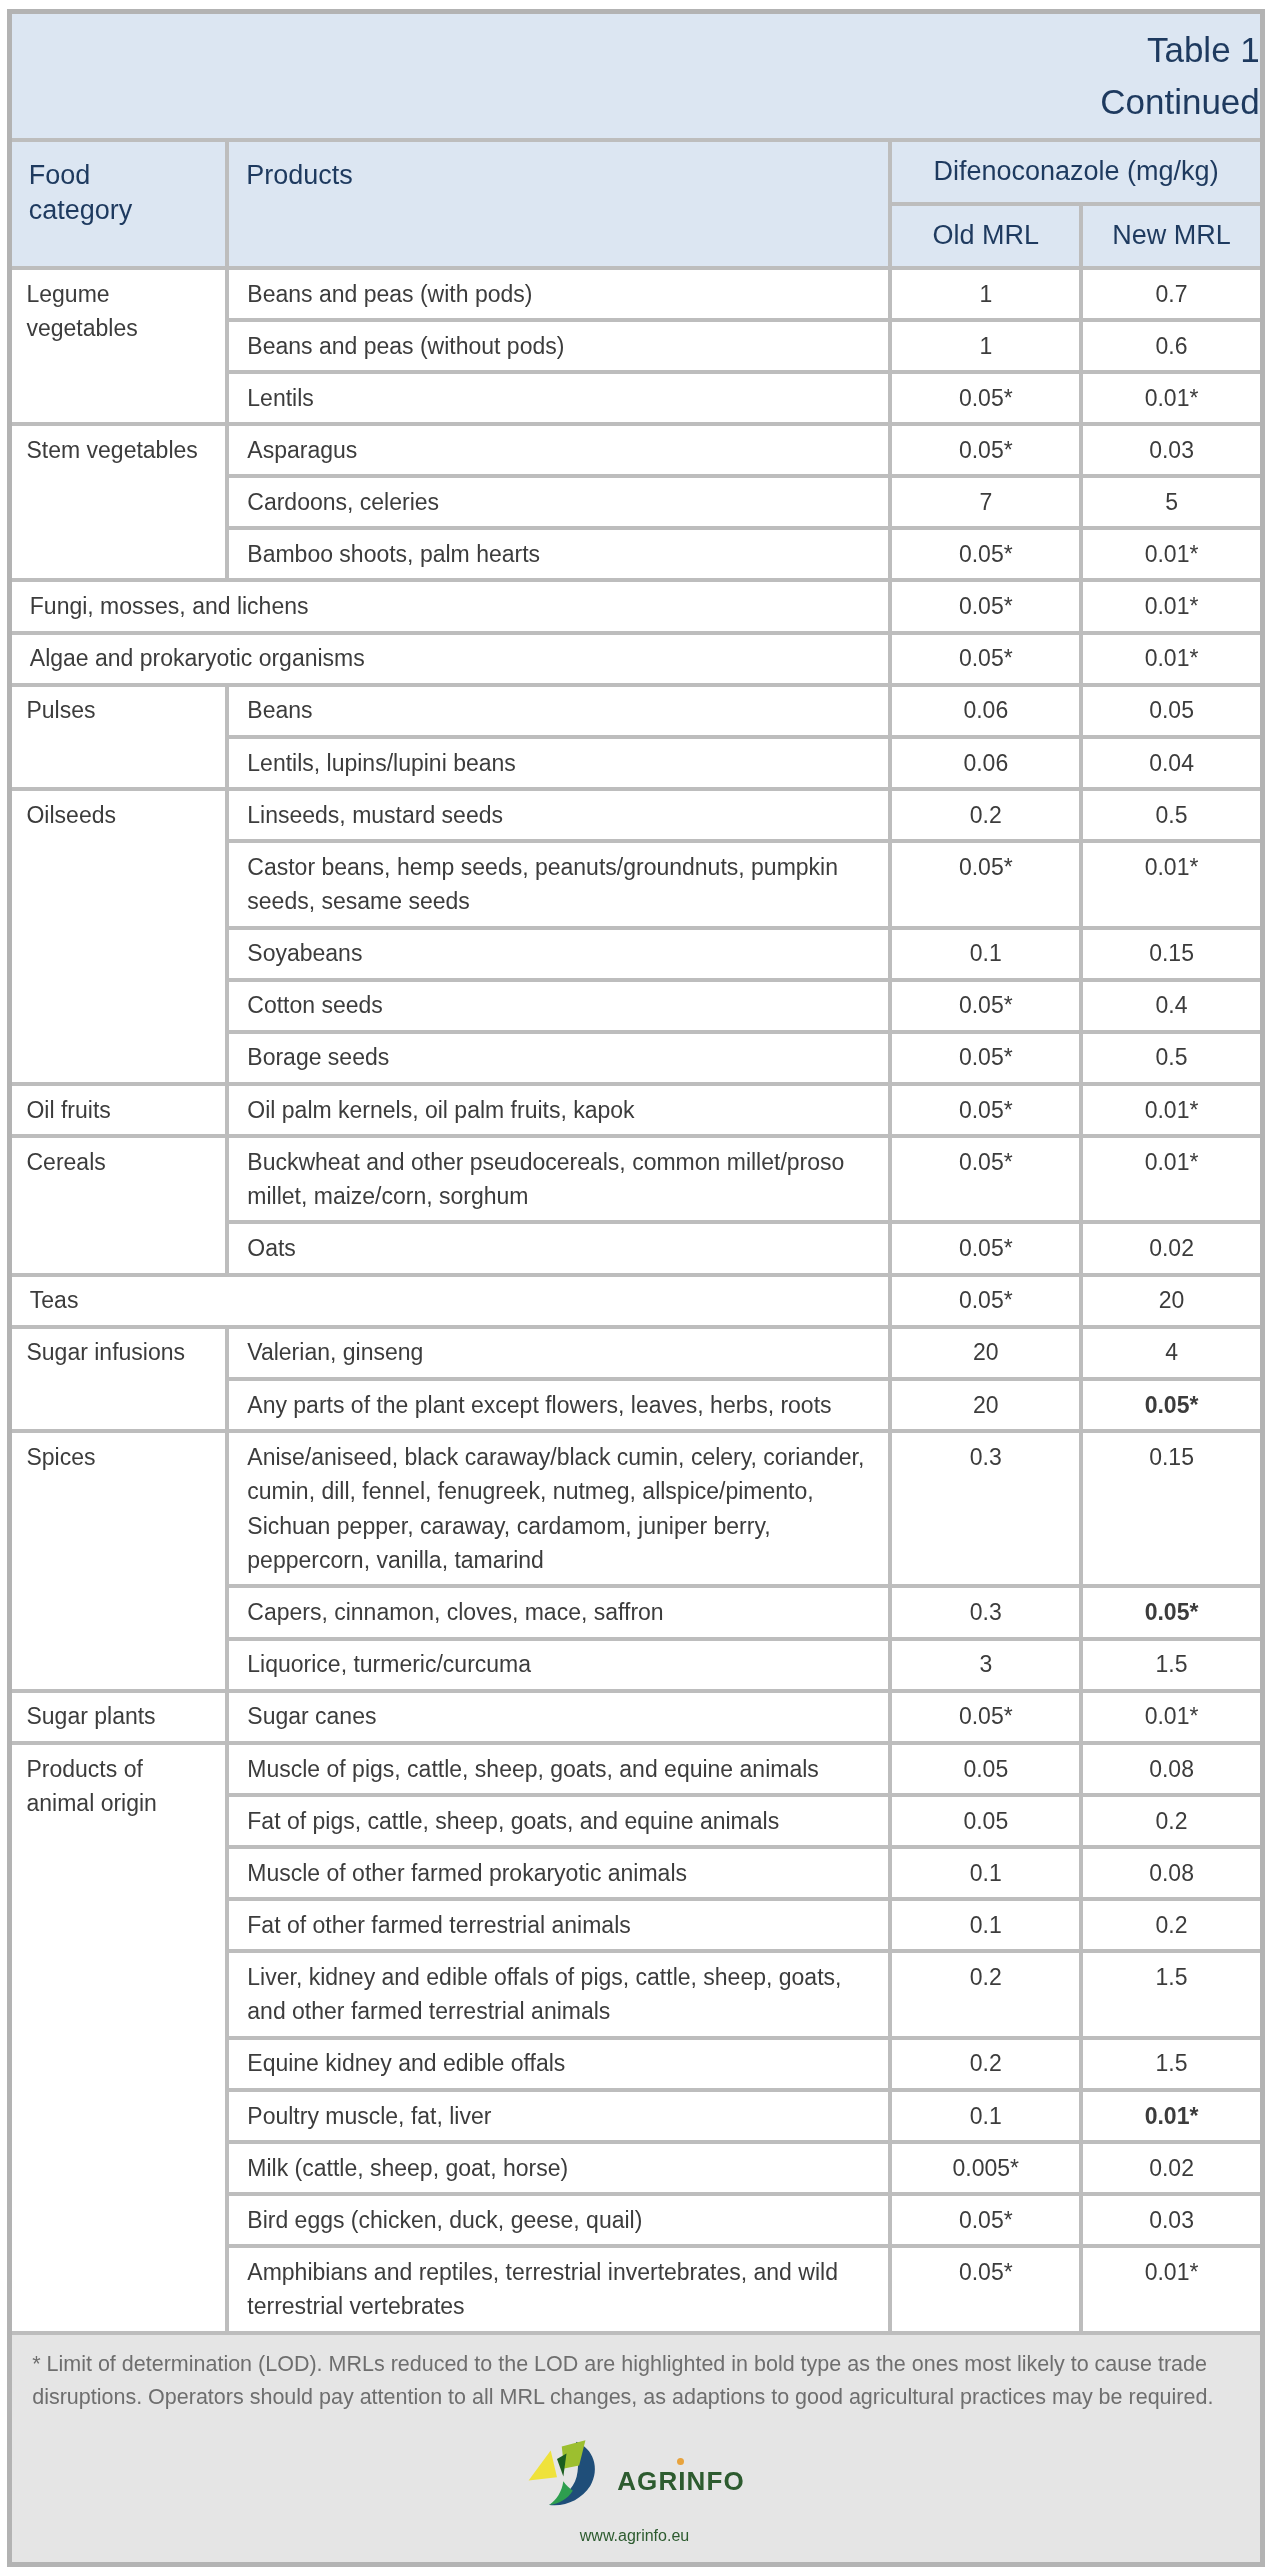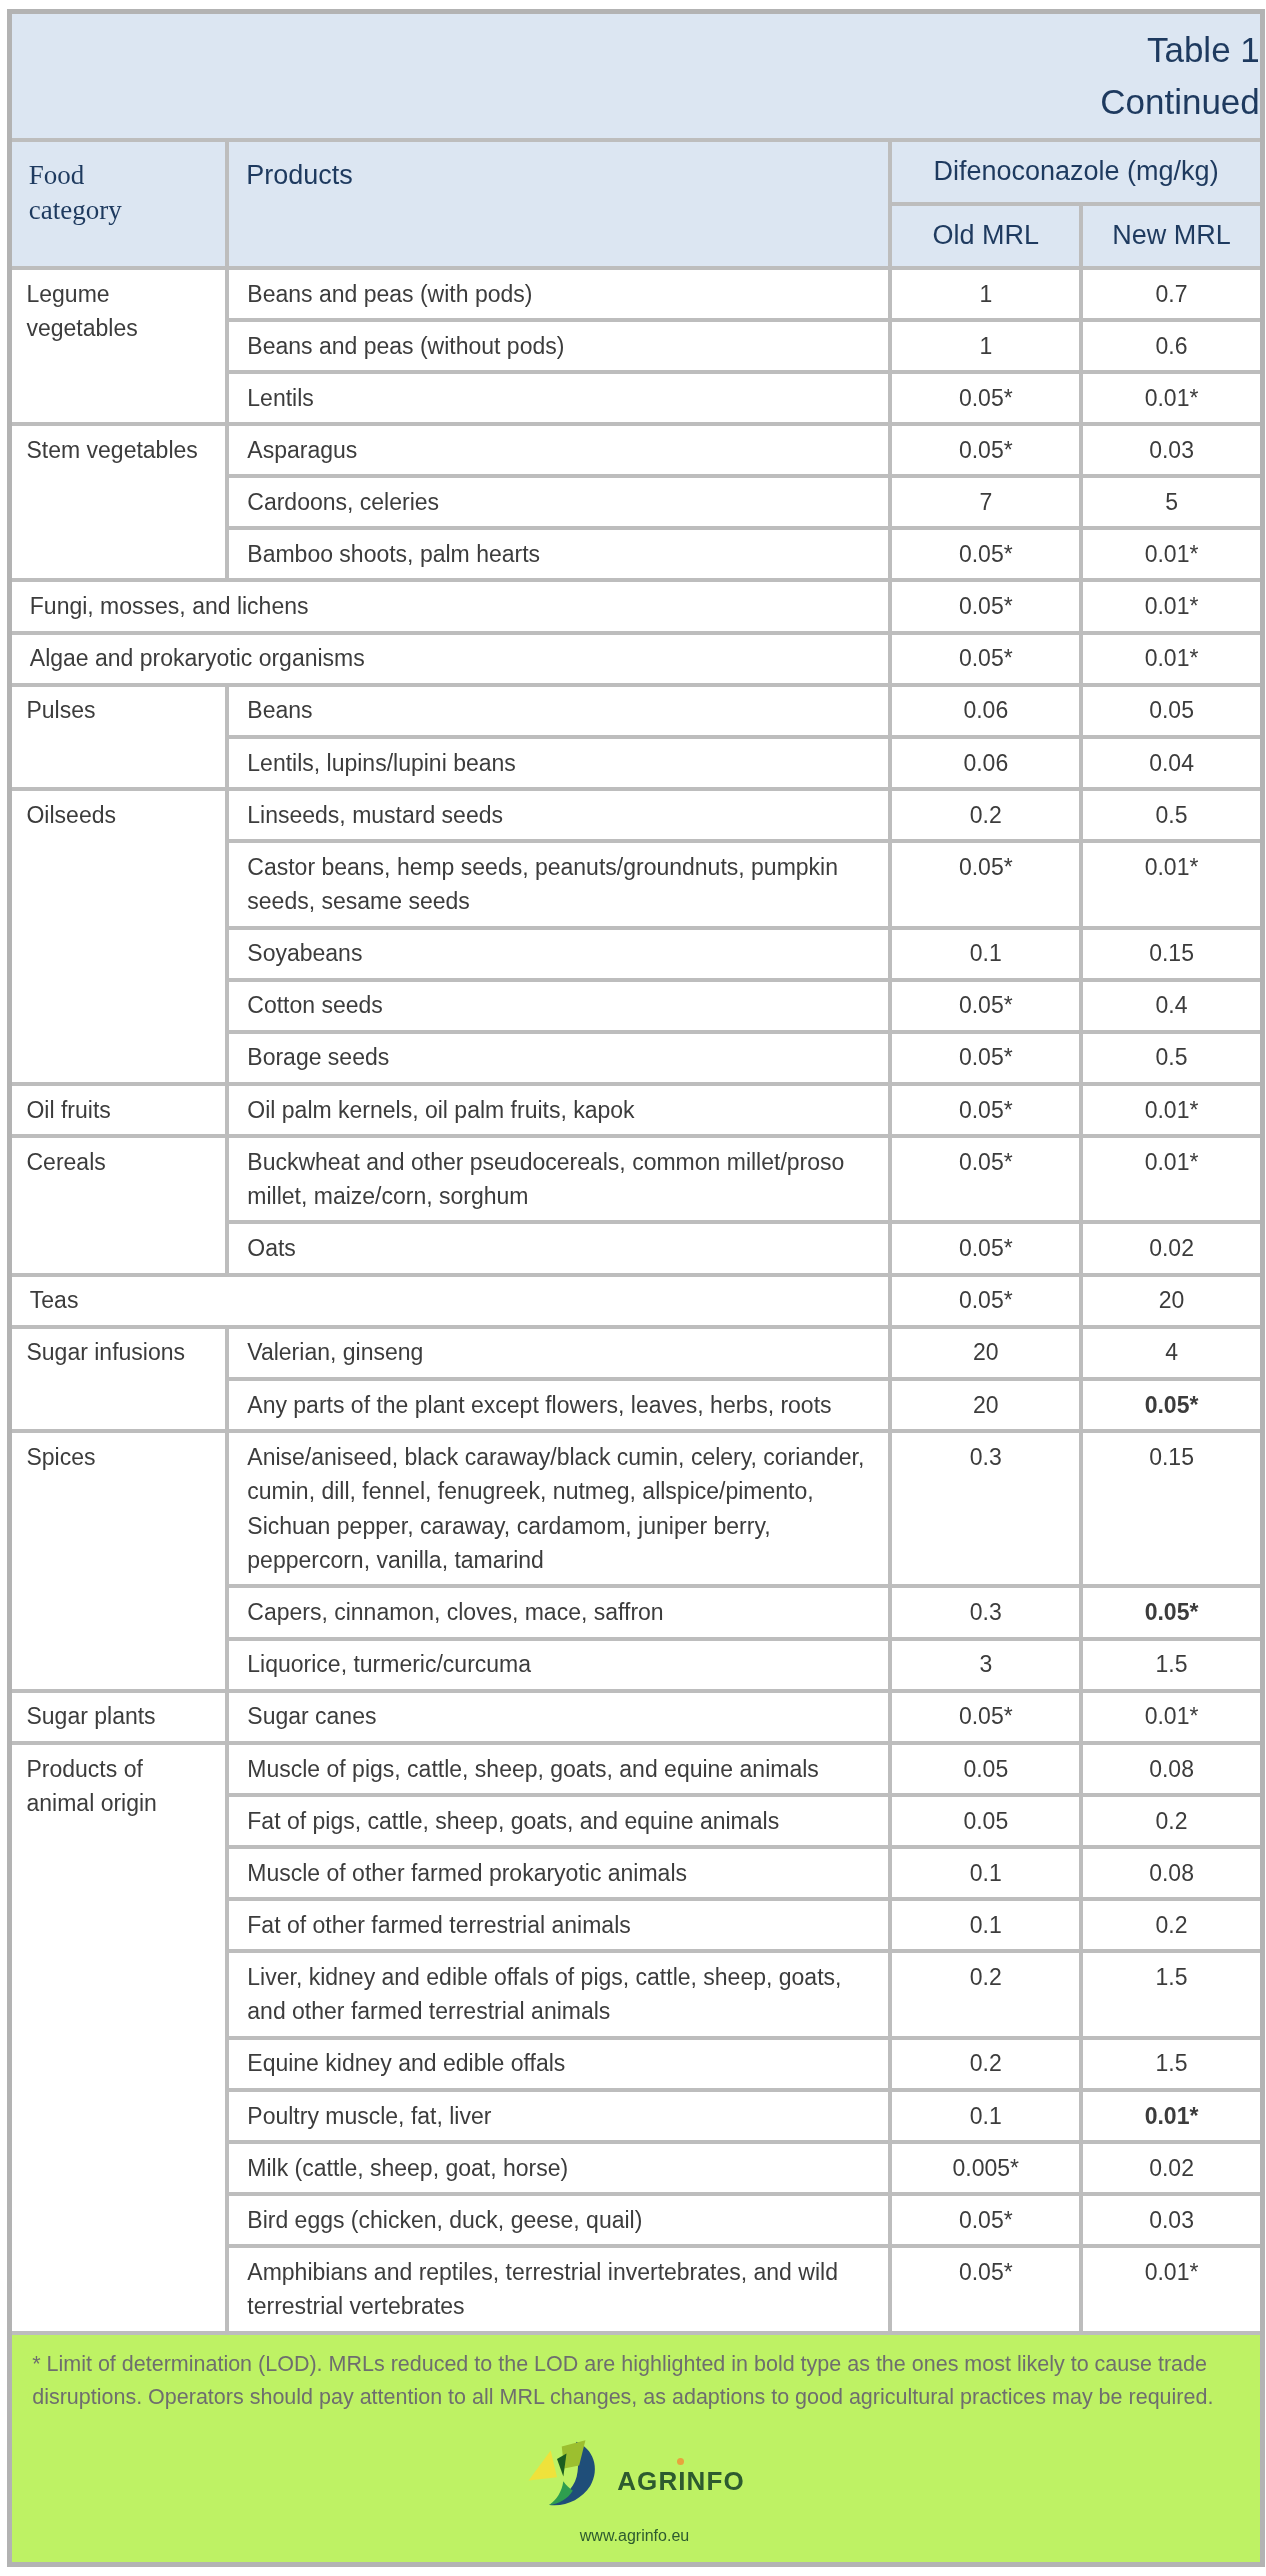--- a/index.html
+++ b/index.html
@@ -57,36 +57,36 @@
   .th-left{
     text-align:left;
     vertical-align:top;
     padding:16px 16px 11.3px 17px;
   }
   .th-center{
     text-align:center;
     vertical-align:middle;
     padding:12.5px 5.7px;
   }
-  .wrap-narrow{display:inline-block;max-width:136px;font-family:Liberation Serif, serif;}
+  .wrap-narrow{display:inline-block;max-width:136px;}
   
   tbody td{
     background:#ffffff;
     font-size:23px;
     line-height:1.5;
     vertical-align:top;
     color:var(--body-text);
   }
   td.cat{ text-align:left; padding:6.8px 11.3px 6.8px 14.7px; }
   td.prod{ text-align:left; padding:6.8px 19px 6.8px 18px; }
   td.num{ text-align:center; padding:6.8px 4.5px; }
   td.num.bold{ font-weight:bold; }
   
   .footnote-cell{
-    background:#bef264;
+    background:#e5e5e5;
     padding:13.6px 23px 14.7px 20.4px;
     font-size:21.5px;
     line-height:1.5;
     color:var(--footnote-text);
     text-align:left;
     vertical-align:top;
   }
   .footnote-cell p{margin:0;}
   .logo-block{
     margin-top:24px;

